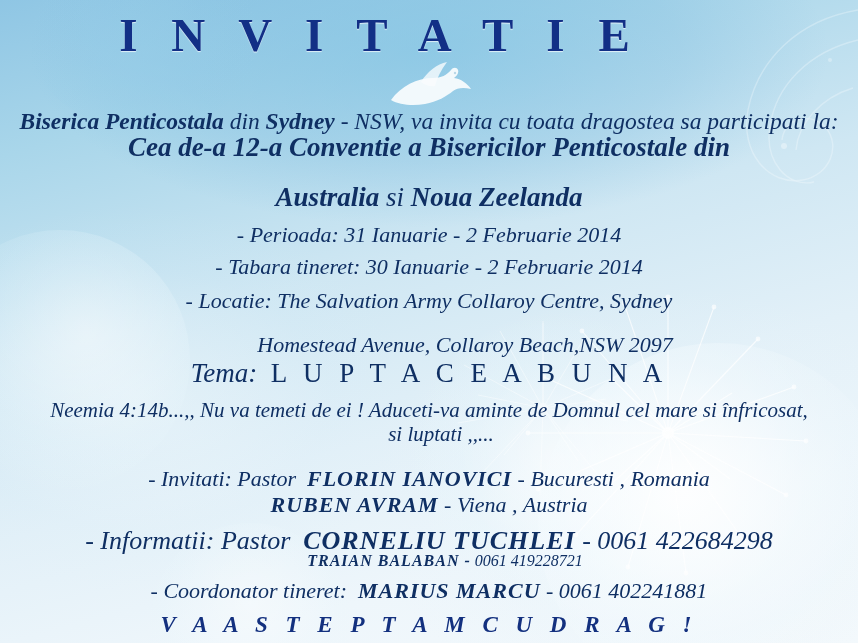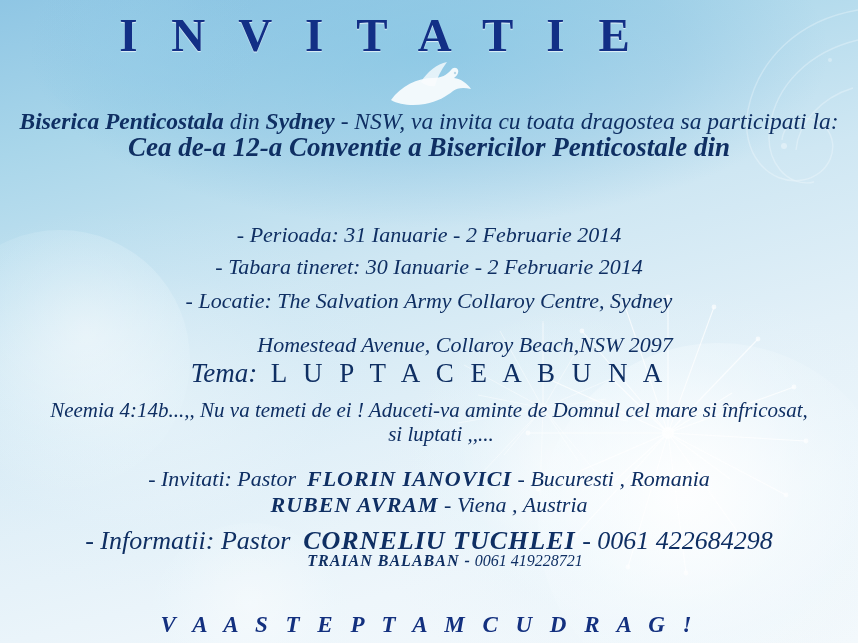--- a/index.html
+++ b/index.html
@@ -232,20 +232,23 @@
 
   <div class="content">
 
     <div class="title">I N V I T A T I E</div>
 
     <div class="line l-invite">
       <span class="bd it">Biserica Penticostala</span><span> din </span><span class="bd">Sydney</span><span> - NSW, va invita cu toata dragostea sa participati la:</span>
     </div>
 
     <div class="line l-conv1">Cea de-a 12-a Conventie a Bisericilor Penticostale din</div>
+    <div class="line l-conv2">
+      <span>Australia</span><span style="font-weight:normal"> si </span><span>Noua Zeelanda</span>
+    </div>
 
     <div class="line l-per">-  Perioada:  31 Ianuarie - 2 Februarie 2014</div>
     <div class="line l-tab">- Tabara tineret:  30 Ianuarie - 2 Februarie 2014</div>
     <div class="line l-loc1">- Locatie: The Salvation Army Collaroy Centre, Sydney</div>
     <div class="line l-loc2">Homestead Avenue, Collaroy Beach,NSW 2097</div>
 
     <div class="line l-tema">
       <span>Tema:</span>&nbsp;&nbsp;<span class="theme">L U P T A   C E A   B U N A</span>
     </div>
 
@@ -259,17 +262,20 @@
       <span>- Invitati:   Pastor</span>&nbsp;&nbsp;<span class="nm">FLORIN  IANOVICI</span><span> -  Bucuresti , Romania</span>
     </div>
 
     <div class="line l-info1">
       <span>- Informatii: Pastor</span>&nbsp;&nbsp;<span class="nm">CORNELIU  TUCHLEI</span><span> -  0061 422684298</span>
     </div>
     <div class="line l-info2">
       <span class="nm">TRAIAN  BALABAN -</span><span> 0061 419228721</span>
     </div>
 
+    <div class="line l-coord">
+      <span>- Coordonator tineret:</span>&nbsp;&nbsp;<span class="nm">MARIUS  MARCU</span><span> - 0061 402241881</span>
+    </div>
 
     <div class="line l-closing">V A   A S T E P T A M   C U   D R A G  !</div>
 
   </div>
 </div>
 
 </body></html>

